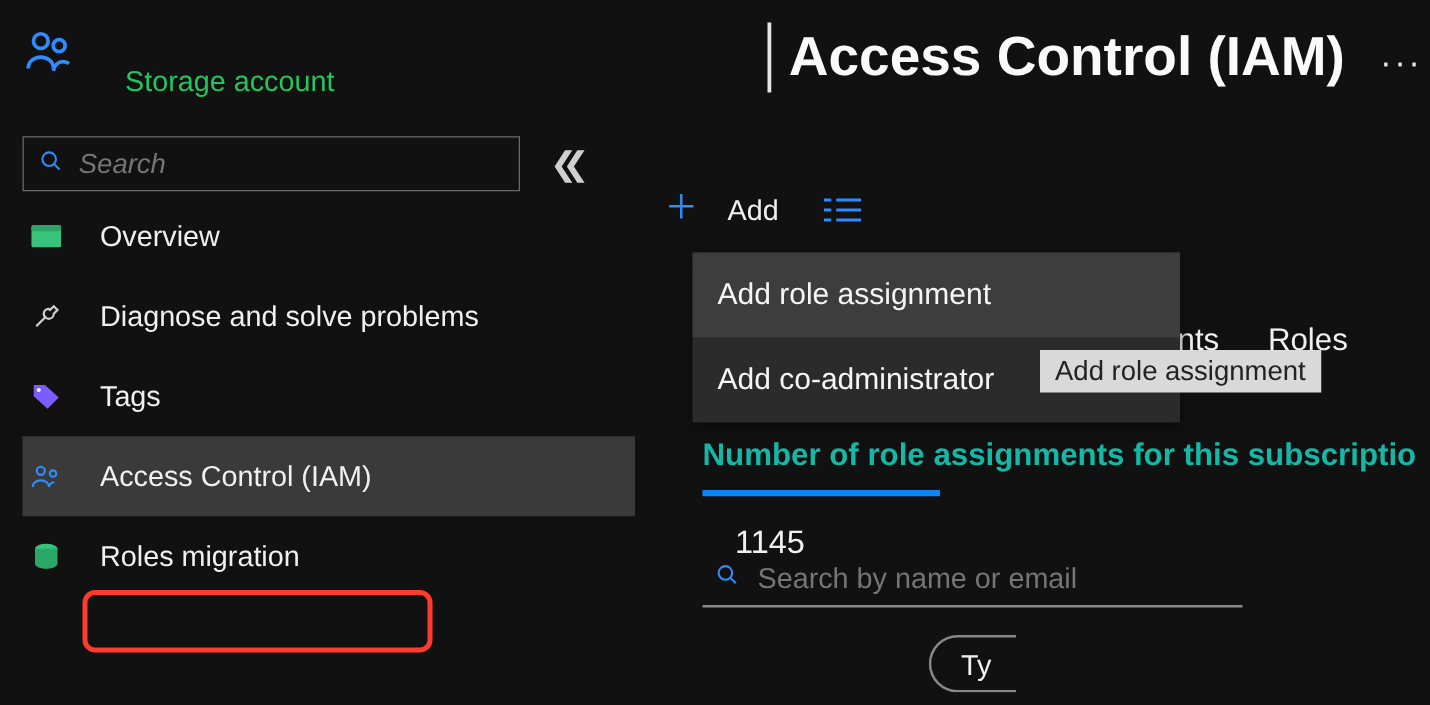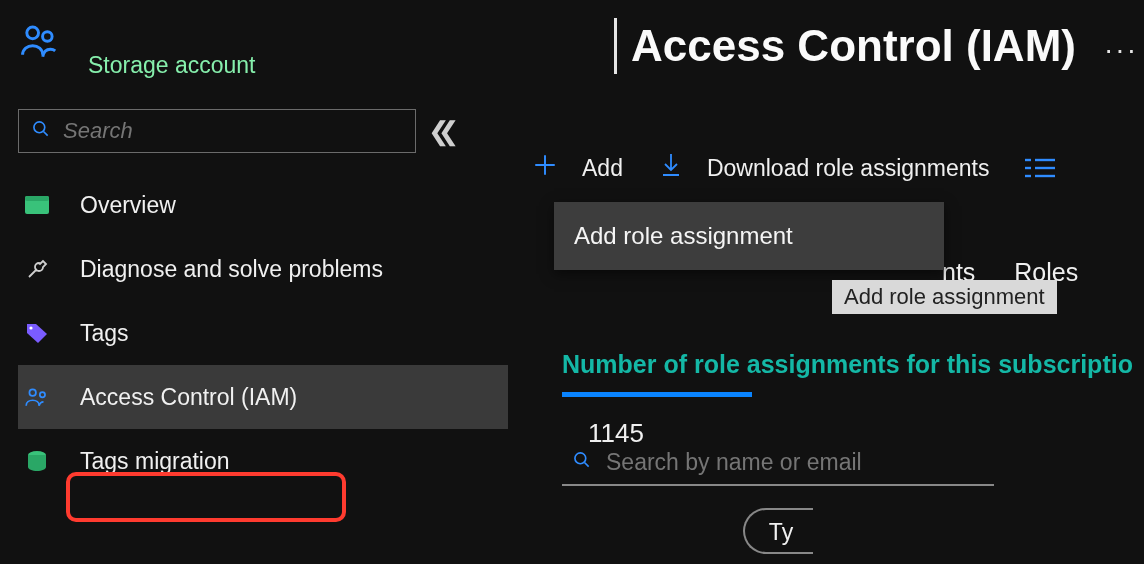--- a/index.html
+++ b/index.html
@@ -14,22 +14,22 @@
   }
   .layout { display: flex; height: 100%; }
   .sidebar {
     width: 508px;
     padding: 18px 0 0 18px;
     display: flex;
     flex-direction: column;
   }
   .brand-row { display: flex; align-items: flex-start; gap: 26px; margin-bottom: 30px;}
   .brand-icon { margin-top: 2px; }
-  .brand-text { color: #86efac; font-size: 23px; font-weight: 400; margin-top: 34px;}
-  .search-row { display: flex; align-items: center; gap: 12px; margin-bottom: 20px;}
+  .brand-text { color: #22c55e; font-size: 23px; font-weight: 400; margin-top: 34px; margin-left: 12px;}
+  .search-row { display: flex; align-items: center; gap: 24px; margin-bottom: 4px;}
   .search-box {
     width: 398px; height: 44px;
     border: 1px solid #6b6b6b;
     display: flex; align-items: center;
     padding: 0 12px; gap: 12px;
   }
   .search-box input {
     background: transparent; border: none; outline: none;
     color: #cfcfcf; font-size: 22px; font-style: italic; width: 100%;
   }
@@ -191,65 +191,58 @@
         </span>
         <span>Access Control (IAM)</span>
       </li>
       <li>
         <span class="icon-slot">
           <svg width="22" height="22" viewBox="0 0 22 22">
               <ellipse cx="11" cy="5" rx="9" ry="4" fill="#39c27a"></ellipse>
               <path d="M2 5v12c0 2.2 4 4 9 4s9-1.8 9-4V5" fill="#2aa766"></path>
             </svg>
         </span>
-        <span>Tags migration</span>
+        <span>Roles migration</span>
       </li>
     </ul>
   </aside>
 
   <main class="main">
     <div class="title-row">
       <div class="title-bar"></div>
       <div class="title-text">Access Control (IAM)</div>
     </div>
     <div class="dots">···</div>
 
     <div class="toolbar">
       <div class="tb-btn">
         <span>
           <svg width="26" height="26" viewBox="0 0 24 24" stroke="#2f8cff" stroke-width="1.8">
               <path d="M12 3v18M3 12h18"></path>
             </svg>
         </span>
         <span>Add</span>
-      </div>
-      <div class="tb-btn">
-        <span>
-          <svg width="24" height="26" viewBox="0 0 24 26" stroke="#2f8cff" stroke-width="1.8" fill="none">
-              <path d="M12 2v16M6 12l6 6 6-6M4 23h16"></path>
-            </svg>
-        </span>
-        <span>Download role assignments</span>
       </div>
       <div class="tb-btn list-icon">
         <span>
           <svg width="30" height="22" viewBox="0 0 30 22" stroke="#2f8cff" stroke-width="2.4">
               <line x1="0" y1="3" x2="6" y2="3"></line>
               <line x1="10" y1="3" x2="30" y2="3"></line>
               <line x1="0" y1="11" x2="6" y2="11"></line>
               <line x1="10" y1="11" x2="30" y2="11"></line>
               <line x1="0" y1="19" x2="6" y2="19"></line>
               <line x1="10" y1="19" x2="30" y2="19"></line>
             </svg>
         </span>
       </div>
     </div>
 
     <div class="dropdown">
       <div class="dd-item hovered">Add role assignment</div>
+      <div class="dd-item">Add co-administrator</div>
     </div>
     <div class="tooltip">Add role assignment</div>
 
     <div class="tabs-frag">
       <span>nts</span>
       <span>Roles</span>
     </div>
 
     <div class="section-title">Number of role assignments for this subscriptio</div>
     <div class="progress"></div>

